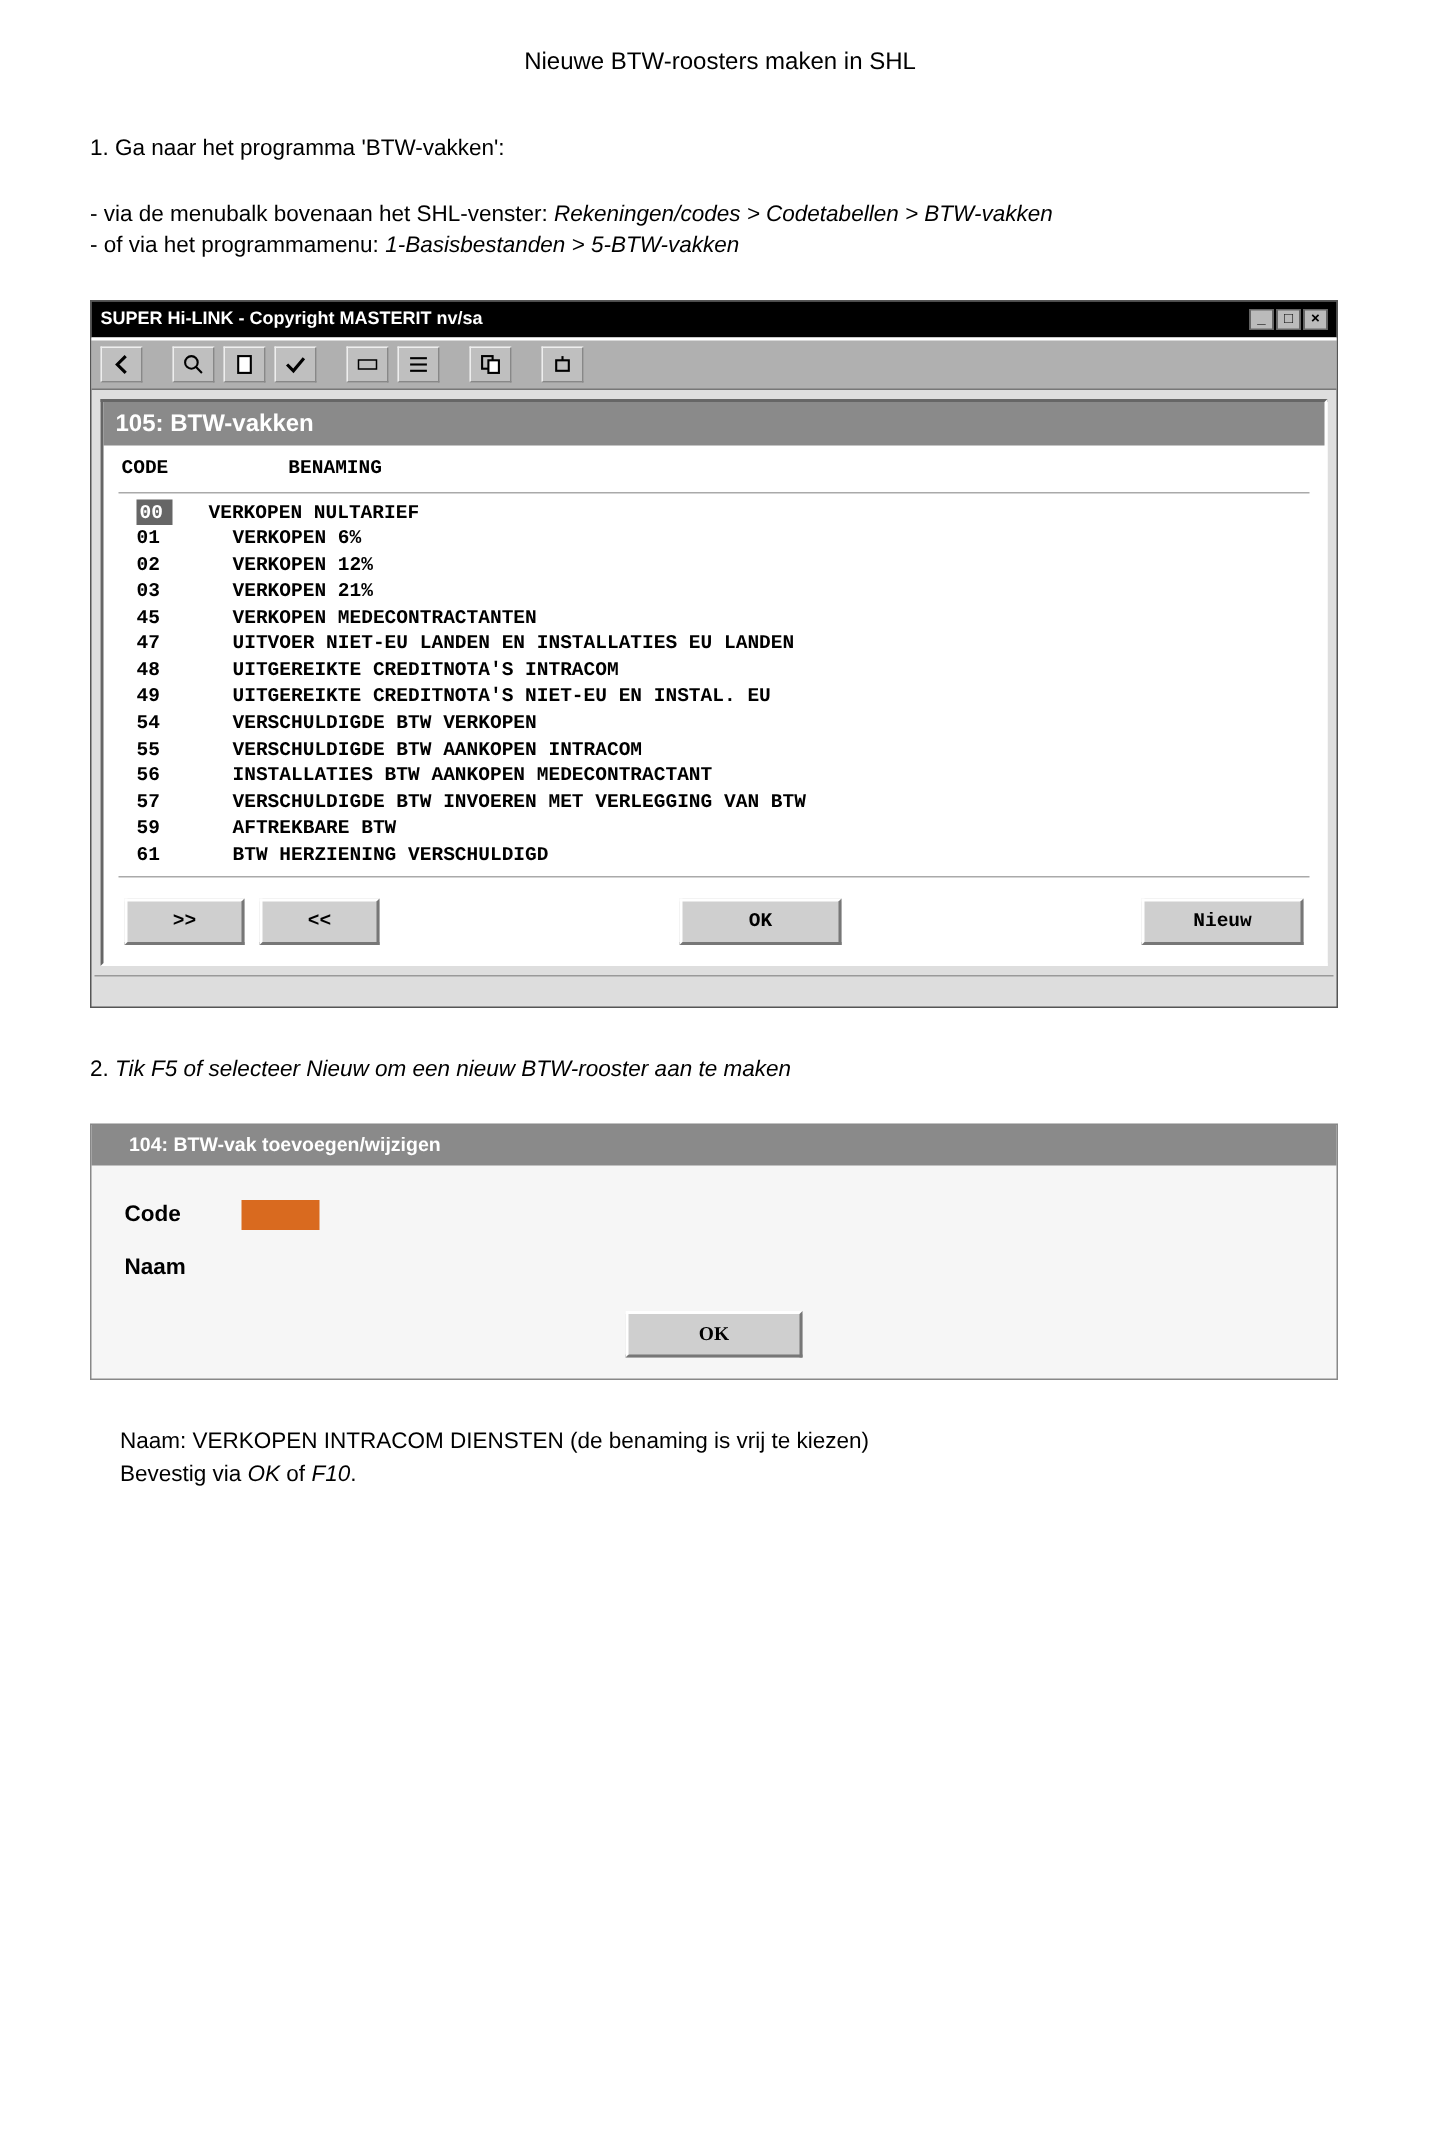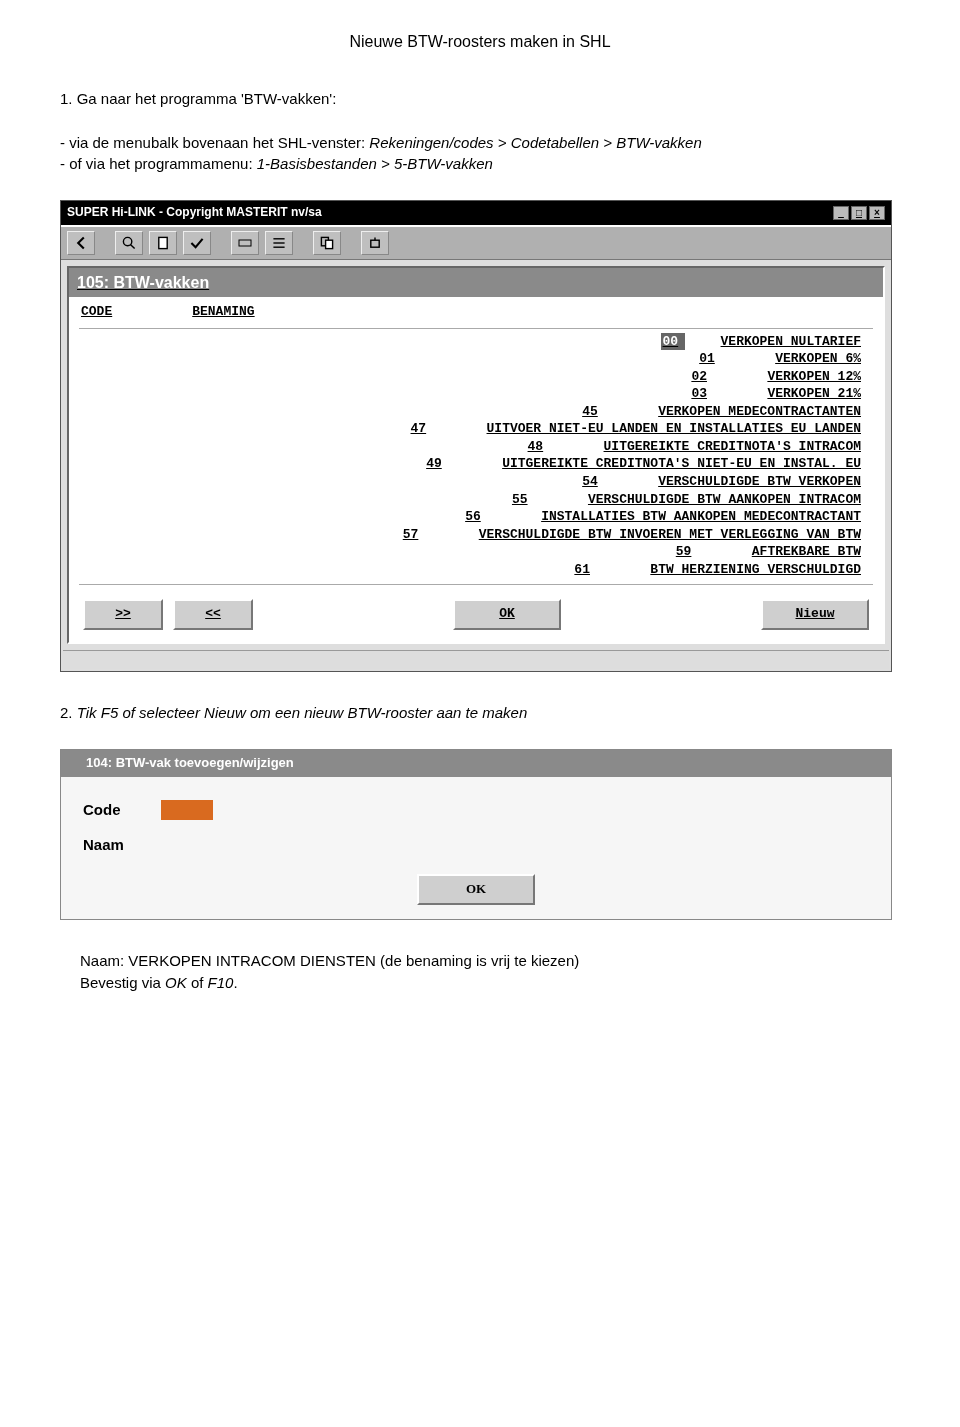--- a/index.html
+++ b/index.html
@@ -21,21 +21,20 @@
     margin-bottom: 25px;
   }
   .italic { font-style: italic; }
   
   
   .win1 {
     border: 1px solid #555;
     background: #dedede;
     width: 830px;
     margin: 10px 0 30px 0;
-    text-decoration: underline;
   }
   .win1-titlebar {
     background: #000;
     color: #fff;
     font-family: Verdana, sans-serif;
     font-size: 12px;
     font-weight: bold;
     padding: 3px 6px;
     display: flex;
     justify-content: space-between;
@@ -98,24 +97,24 @@
   .rows{
     font-family:"Courier New", monospace;
     font-size:13px;
     font-weight:bold;
     padding:4px 12px 6px 12px;
     border-top:1px solid #aaa;
     border-bottom:1px solid #aaa;
     margin:4px 10px 10px 10px;
     line-height:1.35;
   }
-  .row{display:flex;justify-content:flex-end;}
+  .row{display:flex;}
   .c-code{width:40px;}
   .c-code.hl{background:#666;color:#fff;padding:0 2px;width:auto;min-width:20px;}
-  .c-name{padding-left:36px;}
+  .c-name{padding-left:24px;}
   .btnrow{
     display:flex;
     padding:4px 14px 12px 14px;
     gap:10px;
   }
   .btn3d{
     font-family:"Courier New", monospace;
     font-weight:bold;
     font-size:13px;
     background:#cfcfcf;

